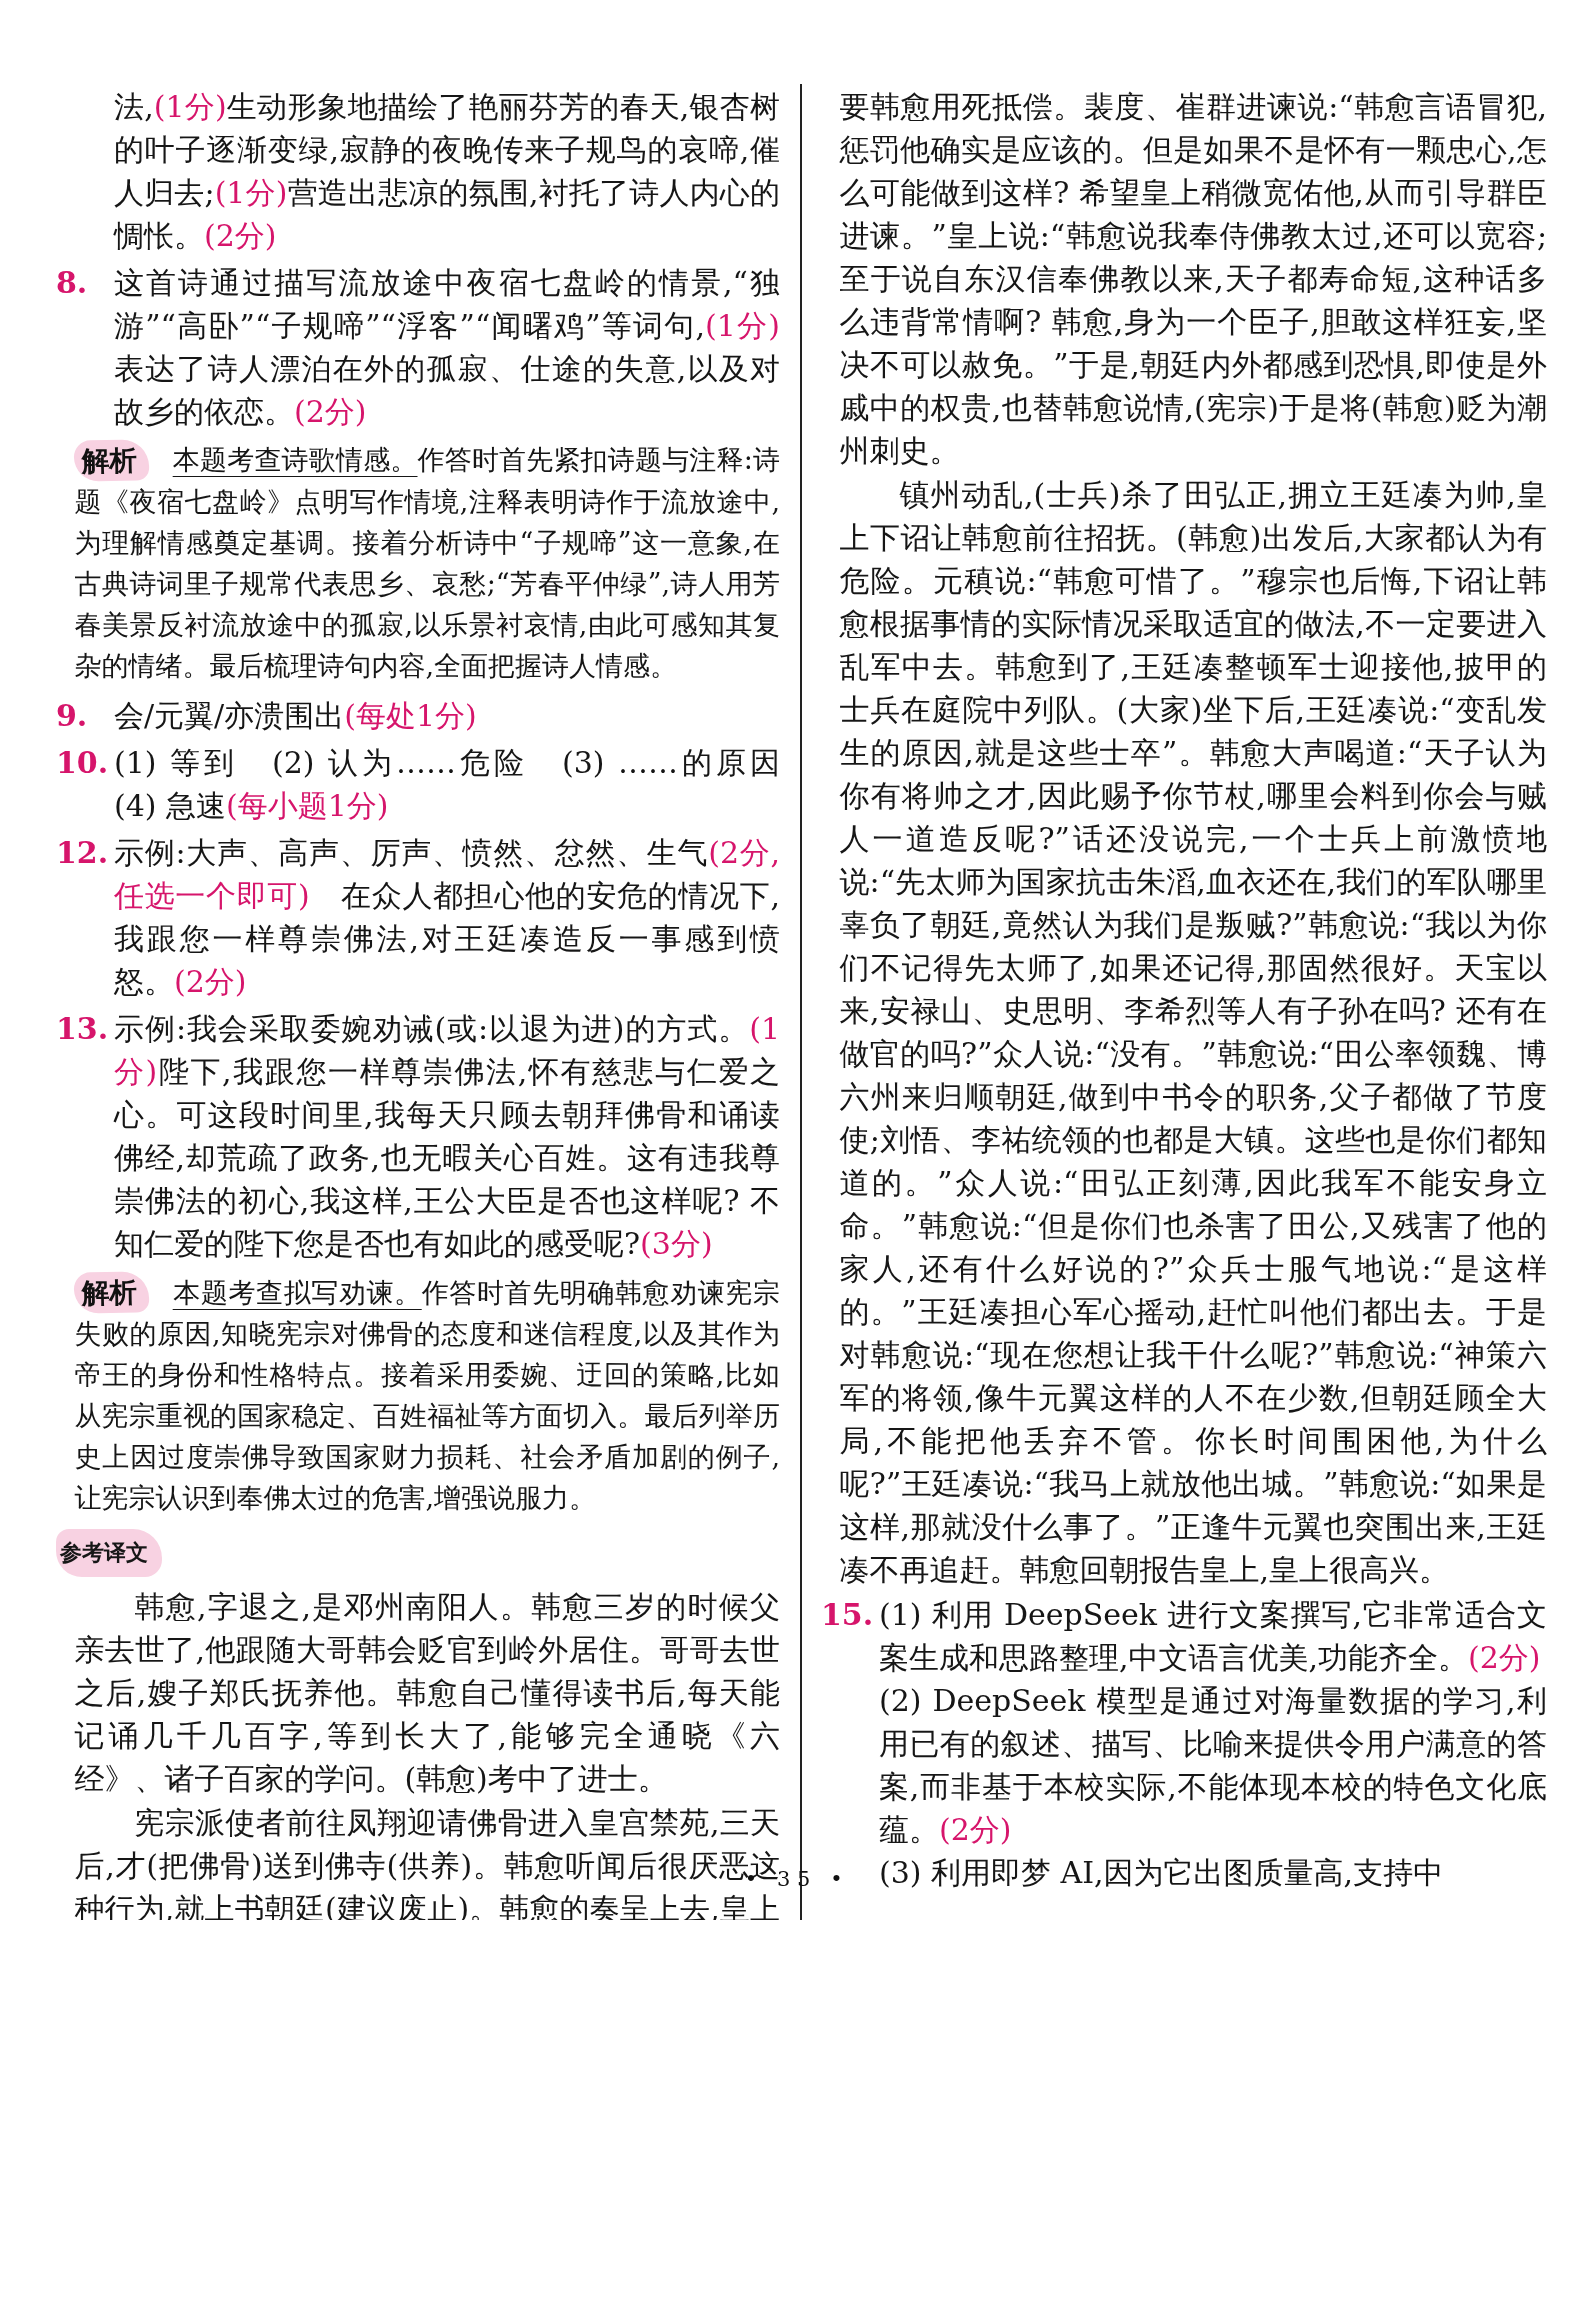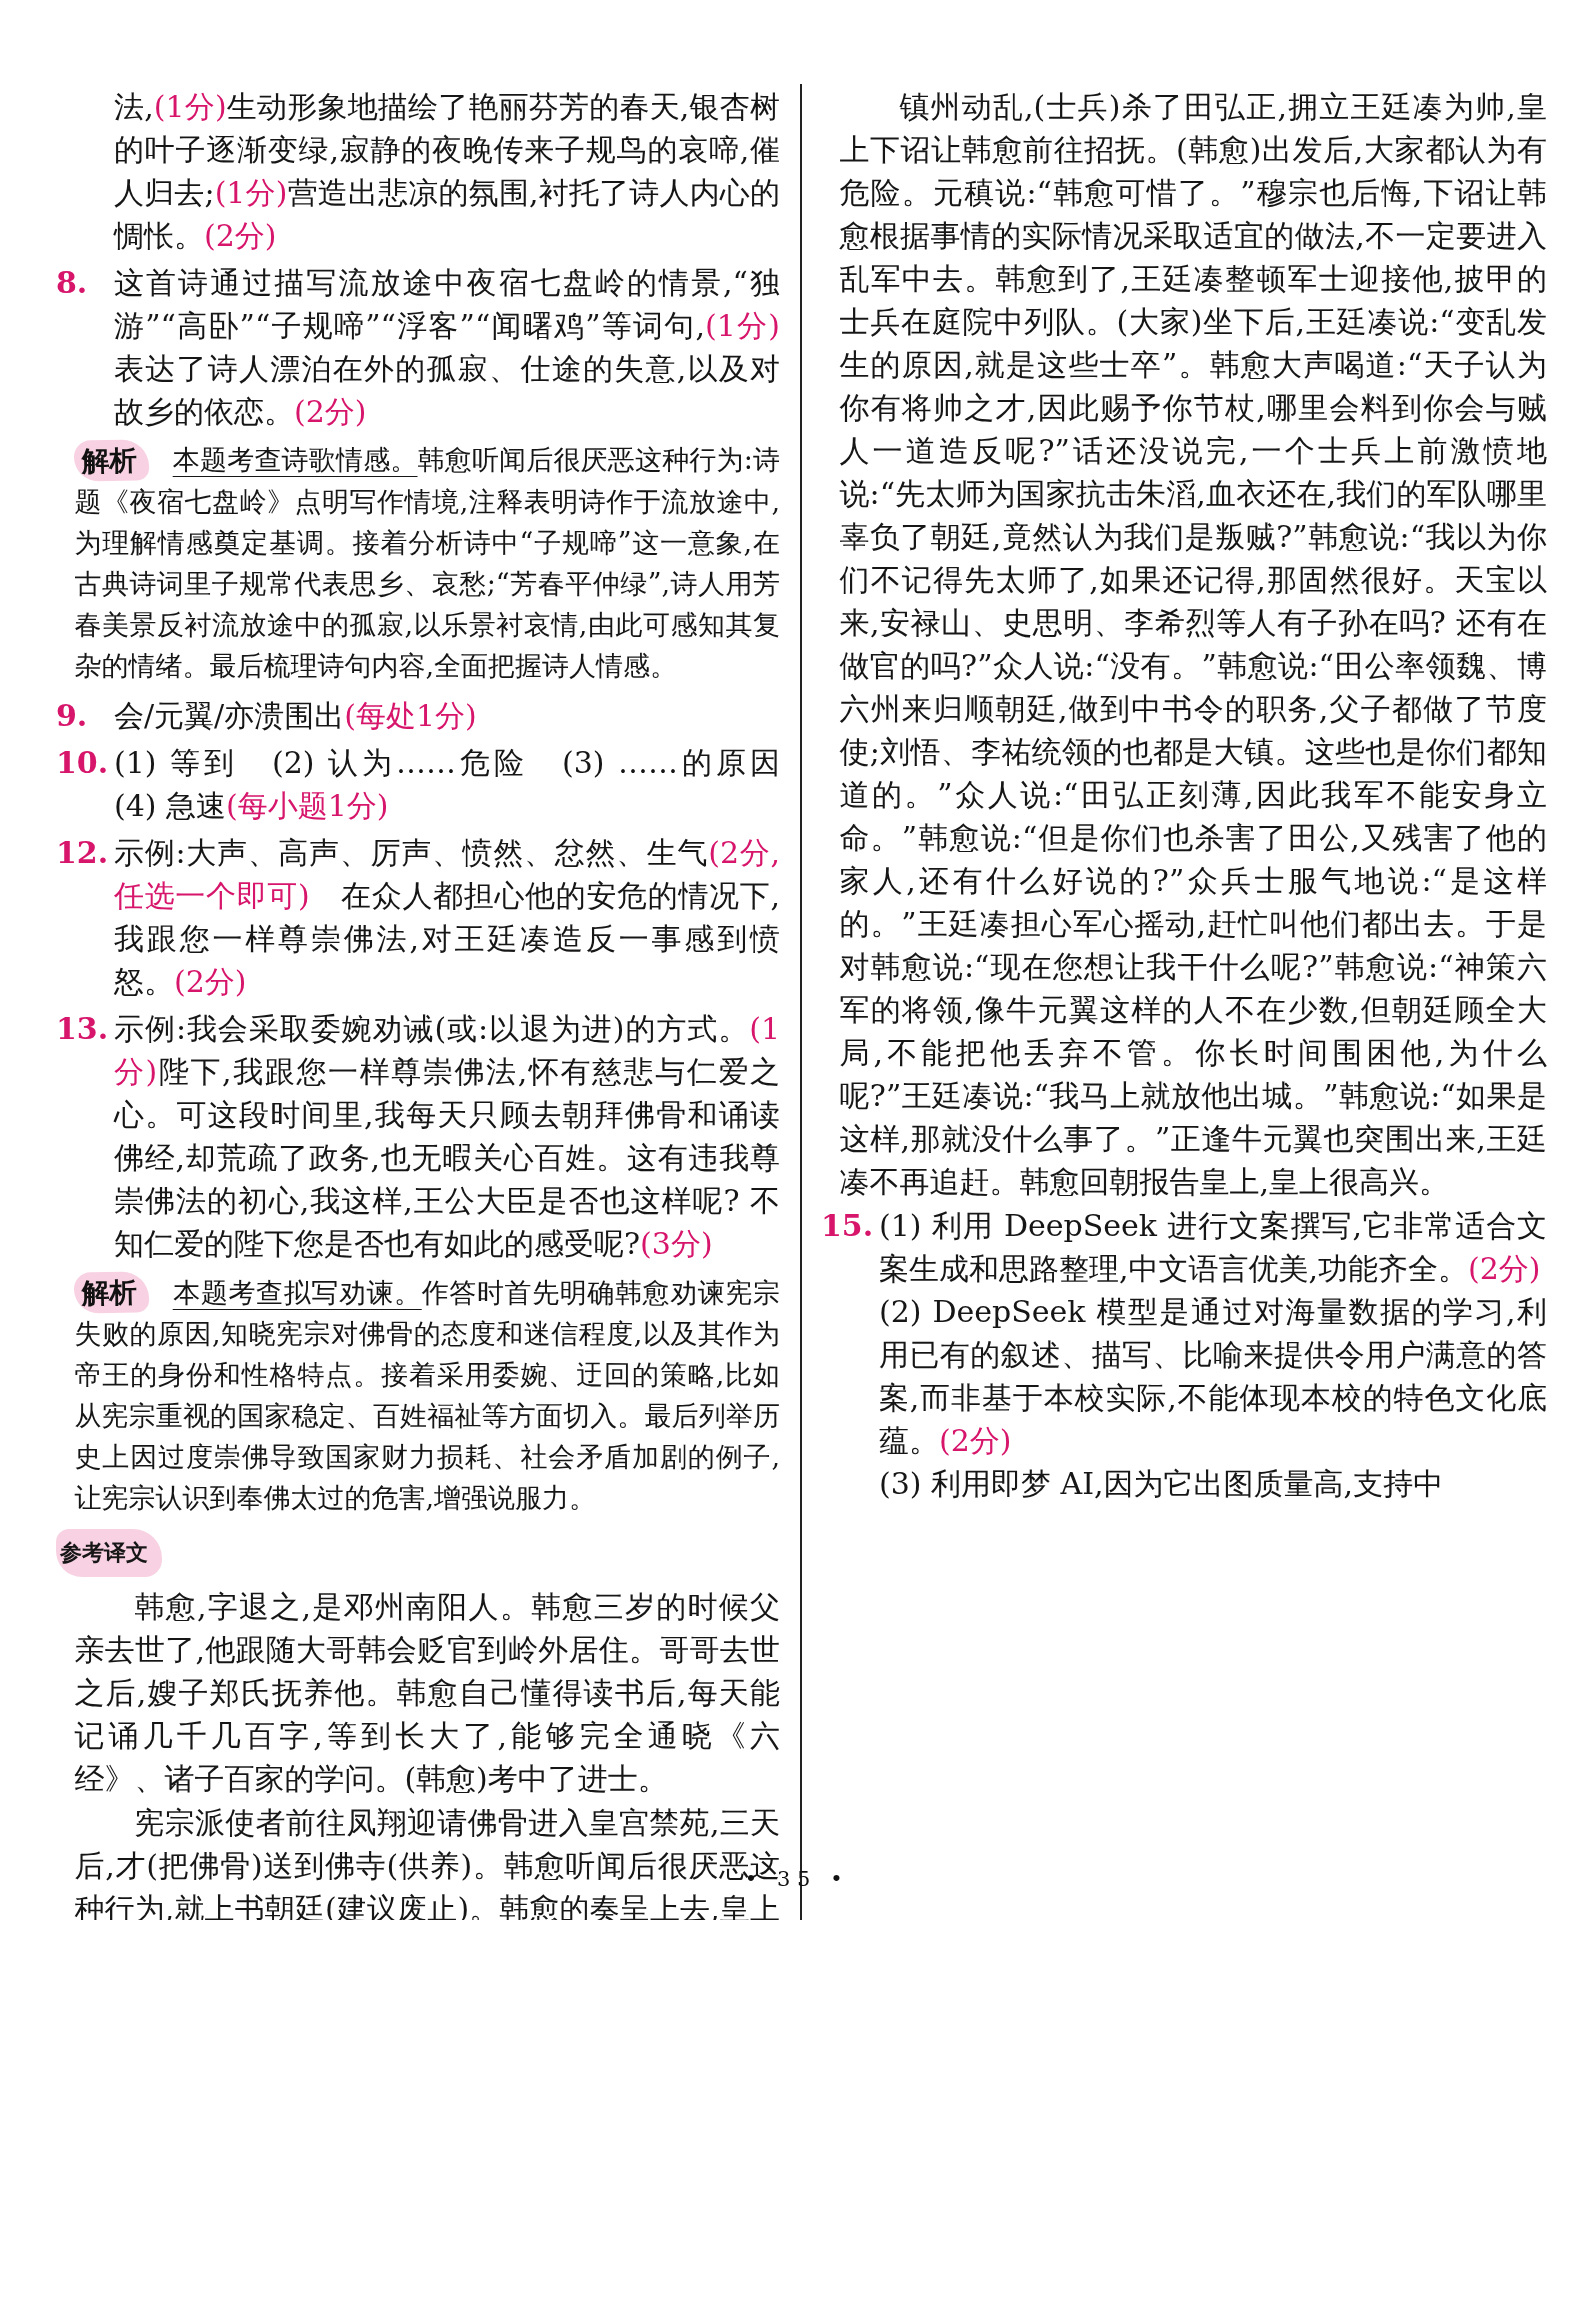--- a/index.html
+++ b/index.html
@@ -78,30 +78,31 @@
     font-size:21px;letter-spacing:6.6px;color:#111111;
   }
 </style>
 </head>
 <body>
 
 <div class="page">
   <div class="col col-left" id="col-left">
       <div class="item cont"><span class="">法,</span><span class="accent">(1分)</span><span class="">生动形象地描绘了艳丽芬芳的春天,银杏树的叶子逐渐变绿,寂静的夜晚传来子规鸟的哀啼,催人归去;</span><span class="accent">(1分)</span><span class="">营造出悲凉的氛围,衬托了诗人内心的惆怅。</span><span class="accent">(2分)</span></div>
       <div class="item"><span class="num">8.</span><span class="">这首诗通过描写流放途中夜宿七盘岭的情景,“独游”“高卧”“子规啼”“浮客”“闻曙鸡”等词句,</span><span class="accent">(1分)</span><span class="">表达了诗人漂泊在外的孤寂、仕途的失意,以及对故乡的依恋。</span><span class="accent">(2分)</span></div>
-      <div class="analysis"><span class="analysis-label">解析</span><span class=" u">本题考查诗歌情感。</span><span class="">韩愈听闻后很厌恶这种行为:诗题《夜宿七盘岭》点明写作情境,注释表明诗作于流放途中,为理解情感奠定基调。接着分析诗中“子规啼”这一意象,在古典诗词里子规常代表思乡、哀愁;“芳春平仲绿”,诗人用芳春美景反衬流放途中的孤寂,以乐景衬哀情,由此可感知其复杂的情绪。最后梳理诗句内容,全面把握诗人情感。</span></div>
+      <div class="analysis"><span class="analysis-label">解析</span><span class=" u">本题考查诗歌情感。</span><span class="">作答时首先紧扣诗题与注释:诗题《夜宿七盘岭》点明写作情境,注释表明诗作于流放途中,为理解情感奠定基调。接着分析诗中“子规啼”这一意象,在古典诗词里子规常代表思乡、哀愁;“芳春平仲绿”,诗人用芳春美景反衬流放途中的孤寂,以乐景衬哀情,由此可感知其复杂的情绪。最后梳理诗句内容,全面把握诗人情感。</span></div>
       <div class="item"><span class="num">9.</span><span class="">会/元翼/亦溃围出</span><span class="accent">(每处1分)</span></div>
       <div class="item"><span class="num">10.</span><span class="">(1) 等到　(2) 认为……危险　(3) ……的原因　(4) 急速</span><span class="accent">(每小题1分)</span></div>
       <div class="item"><span class="num">12.</span><span class="">示例:大声、高声、厉声、愤然、忿然、生气</span><span class="accent">(2分,任选一个即可)</span><span class="">　在众人都担心他的安危的情况下,我跟您一样尊崇佛法,对王廷凑造反一事感到愤怒。</span><span class="accent">(2分)</span></div>
       <div class="item"><span class="num">13.</span><span class="">示例:我会采取委婉劝诫(或:以退为进)的方式。</span><span class="accent">(1分)</span><span class="">陛下,我跟您一样尊崇佛法,怀有慈悲与仁爱之心。可这段时间里,我每天只顾去朝拜佛骨和诵读佛经,却荒疏了政务,也无暇关心百姓。这有违我尊崇佛法的初心,我这样,王公大臣是否也这样呢? 不知仁爱的陛下您是否也有如此的感受呢?</span><span class="accent">(3分)</span></div>
       <div class="analysis"><span class="analysis-label">解析</span><span class=" u">本题考查拟写劝谏。</span><span class="">作答时首先明确韩愈劝谏宪宗失败的原因,知晓宪宗对佛骨的态度和迷信程度,以及其作为帝王的身份和性格特点。接着采用委婉、迂回的策略,比如从宪宗重视的国家稳定、百姓福祉等方面切入。最后列举历史上因过度崇佛导致国家财力损耗、社会矛盾加剧的例子,让宪宗认识到奉佛太过的危害,增强说服力。</span></div>
       <div class="heading"><span class="heading-text">参考译文</span></div>
       <div class="para indent"><span class="">韩愈,字退之,是邓州南阳人。韩愈三岁的时候父亲去世了,他跟随大哥韩会贬官到岭外居住。哥哥去世之后,嫂子郑氏抚养他。韩愈自己懂得读书后,每天能记诵几千几百字,等到长大了,能够完全通晓《六经》、诸子百家的学问。(韩愈)考中了进士。</span></div>
       <div class="para indent"><span class="">宪宗派使者前往凤翔迎请佛骨进入皇宫禁苑,三天后,才(把佛骨)送到佛寺(供养)。韩愈听闻后很厌恶这种行为,就上书朝廷(建议废止)。韩愈的奏呈上去,皇上非常愤怒,拿着奏章给宰相看,打算</span></div>
     </div>
   <div class="divider"></div>
   <div class="col col-right" id="col-right">
+      <div class="para"><span class="">要韩愈用死抵偿。裴度、崔群进谏说:“韩愈言语冒犯,惩罚他确实是应该的。但是如果不是怀有一颗忠心,怎么可能做到这样? 希望皇上稍微宽佑他,从而引导群臣进谏。”皇上说:“韩愈说我奉侍佛教太过,还可以宽容;至于说自东汉信奉佛教以来,天子都寿命短,这种话多么违背常情啊? 韩愈,身为一个臣子,胆敢这样狂妄,坚决不可以赦免。”于是,朝廷内外都感到恐惧,即使是外戚中的权贵,也替韩愈说情,(宪宗)于是将(韩愈)贬为潮州刺史。</span></div>
       <div class="para indent"><span class="">镇州动乱,(士兵)杀了田弘正,拥立王廷凑为帅,皇上下诏让韩愈前往招抚。(韩愈)出发后,大家都认为有危险。元稹说:“韩愈可惜了。”穆宗也后悔,下诏让韩愈根据事情的实际情况采取适宜的做法,不一定要进入乱军中去。韩愈到了,王廷凑整顿军士迎接他,披甲的士兵在庭院中列队。(大家)坐下后,王廷凑说:“变乱发生的原因,就是这些士卒”。韩愈大声喝道:“天子认为你有将帅之才,因此赐予你节杖,哪里会料到你会与贼人一道造反呢?”话还没说完,一个士兵上前激愤地说:“先太师为国家抗击朱滔,血衣还在,我们的军队哪里辜负了朝廷,竟然认为我们是叛贼?”韩愈说:“我以为你们不记得先太师了,如果还记得,那固然很好。天宝以来,安禄山、史思明、李希烈等人有子孙在吗? 还有在做官的吗?”众人说:“没有。”韩愈说:“田公率领魏、博六州来归顺朝廷,做到中书令的职务,父子都做了节度使;刘悟、李祐统领的也都是大镇。这些也是你们都知道的。”众人说:“田弘正刻薄,因此我军不能安身立命。”韩愈说:“但是你们也杀害了田公,又残害了他的家人,还有什么好说的?”众兵士服气地说:“是这样的。”王廷凑担心军心摇动,赶忙叫他们都出去。于是对韩愈说:“现在您想让我干什么呢?”韩愈说:“神策六军的将领,像牛元翼这样的人不在少数,但朝廷顾全大局,不能把他丢弃不管。你长时间围困他,为什么呢?”王廷凑说:“我马上就放他出城。”韩愈说:“如果是这样,那就没什么事了。”正逢牛元翼也突围出来,王廷凑不再追赶。韩愈回朝报告皇上,皇上很高兴。</span></div>
       <div class="item"><span class="num">15.</span><span class="">(1) 利用 DeepSeek 进行文案撰写,它非常适合文案生成和思路整理,中文语言优美,功能齐全。</span><span class="accent">(2分)</span><br><span class="">(2) DeepSeek 模型是通过对海量数据的学习,利用已有的叙述、描写、比喻来提供令用户满意的答案,而非基于本校实际,不能体现本校的特色文化底蕴。</span><span class="accent">(2分)</span><br><span class="">(3) 利用即梦 AI,因为它出图质量高,支持中</span></div>
     </div>
   <div class="pagenum">• 35 •</div>
 </div>
 
 
 </body></html>

